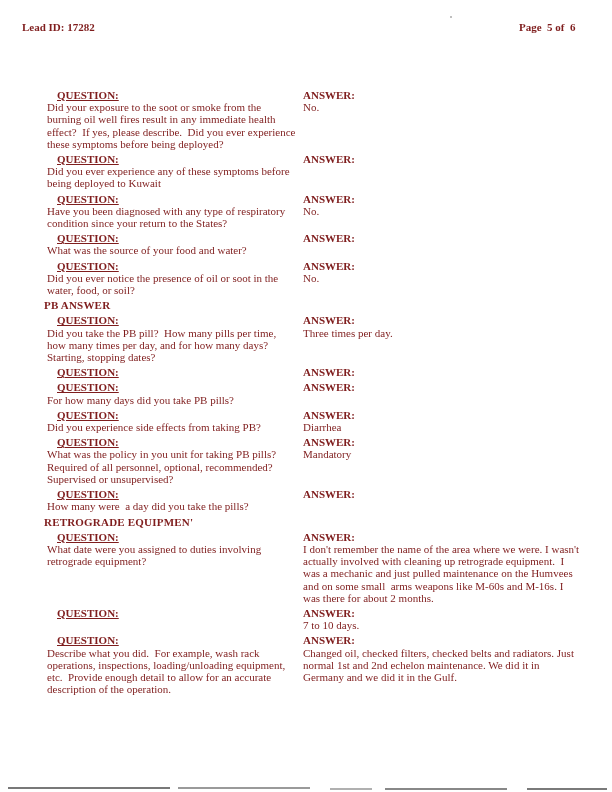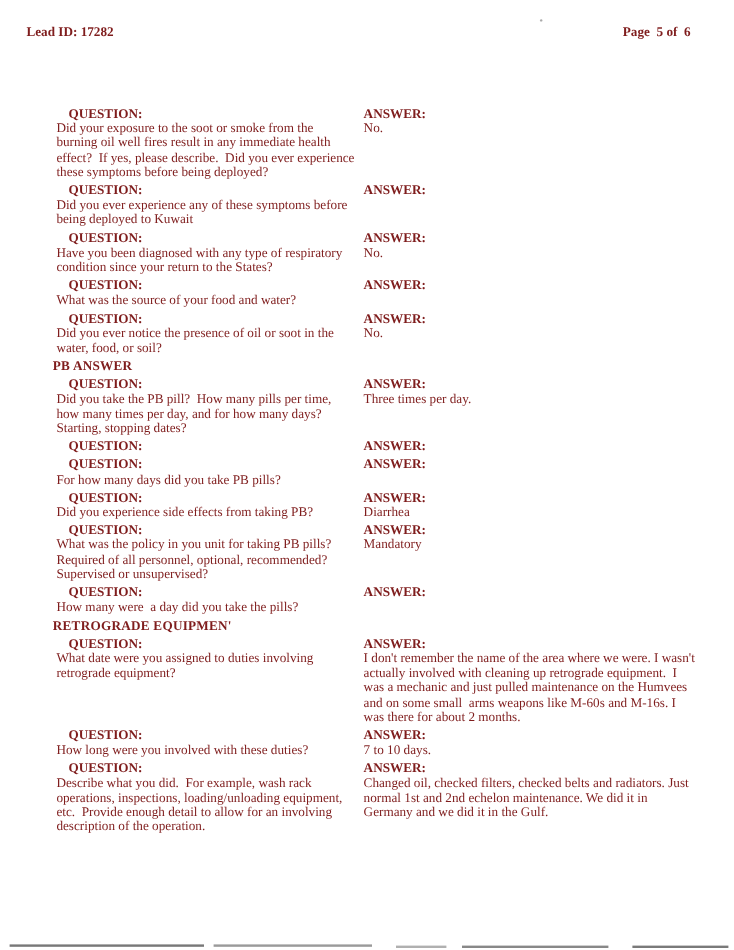--- a/index.html
+++ b/index.html
@@ -32,21 +32,21 @@
     position: absolute;
     left: 47px;
     top: 89px;
     width: 534px;
     font-size: 11px;
     line-height: 12.2px;
   }
   .qa-row { display: flex; margin-bottom: 3px; }
   .q-col { width: 256px; flex: none; }
   .a-col { width: 278px; flex: none; }
-  .q-label { font-weight: bold; padding-left: 10px; }
+  .q-label { font-weight: bold; padding-left: 10px; text-decoration: underline; }
   .a-label { font-weight: bold; }
   .q-text { width: 250px; white-space: pre-wrap; }
   .a-text { white-space: pre-wrap; }
   .section-heading {
     font-weight: bold;
     margin: 3px 0 3px -3px;
     letter-spacing: 0.2px;
   }
   .scan-speck {
     position: absolute;
@@ -206,32 +206,31 @@
       </div>
       <div class="a-col">
         <div class="a-label">ANSWER:</div>
         <div class="a-text">I don't remember the name of the area where we were. I wasn't actually involved with cleaning up retrograde equipment.  I was a mechanic and just pulled maintenance on the Humvees and on some small  arms weapons like M-60s and M-16s. I was there for about 2 months.</div>
       </div>
     </div>
 
     <div class="qa-row">
       <div class="q-col">
         <div class="q-label">QUESTION:</div>
-        <div class="q-text">How long were you involved with these duties?</div>
       </div>
       <div class="a-col">
         <div class="a-label">ANSWER:</div>
         <div class="a-text">7 to 10 days.</div>
       </div>
     </div>
 
     <div class="qa-row">
       <div class="q-col">
         <div class="q-label">QUESTION:</div>
-        <div class="q-text">Describe what you did.  For example, wash rack operations, inspections, loading/unloading equipment, etc.  Provide enough detail to allow for an involving description of the operation.</div>
+        <div class="q-text">Describe what you did.  For example, wash rack operations, inspections, loading/unloading equipment, etc.  Provide enough detail to allow for an accurate description of the operation.</div>
       </div>
       <div class="a-col">
         <div class="a-label">ANSWER:</div>
         <div class="a-text">Changed oil, checked filters, checked belts and radiators. Just normal 1st and 2nd echelon maintenance. We did it in Germany and we did it in the Gulf.</div>
       </div>
     </div>
 
   </div>
 
   <div class="artifact a1"></div>

